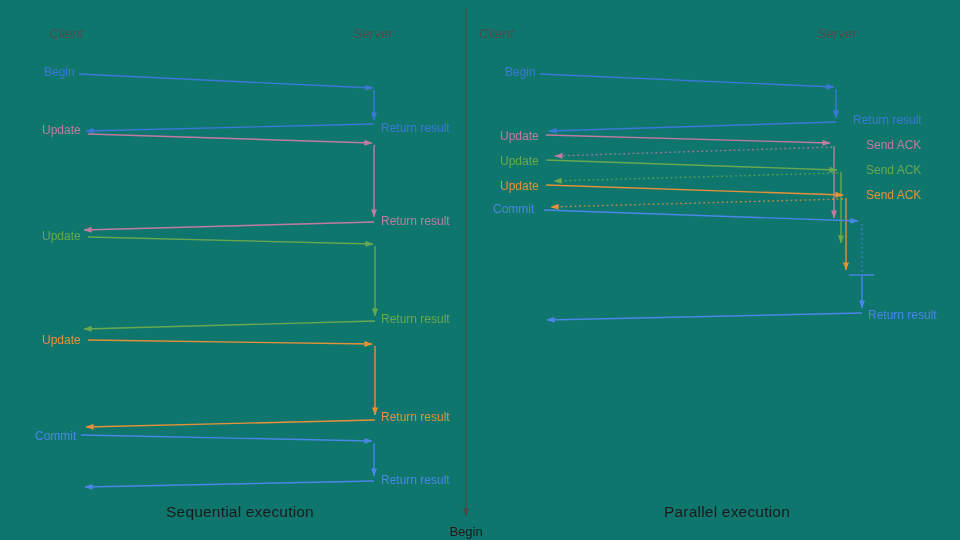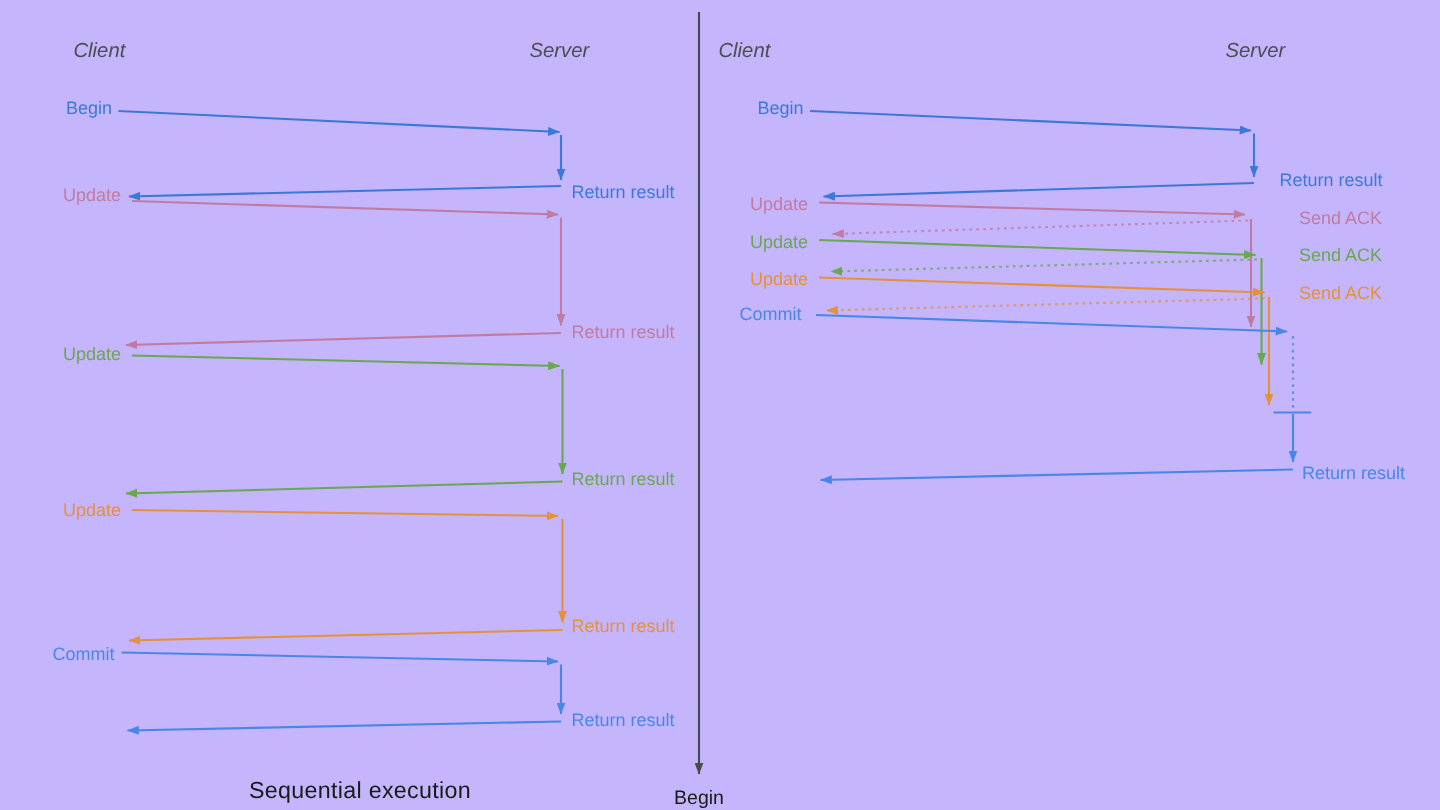--- a/index.html
+++ b/index.html
@@ -1,26 +1,26 @@
 <!DOCTYPE html>
 <html><head>
 <meta charset="utf-8">
 <style>
   html,body{margin:0;padding:0;background:#ffffff;}
   .canvas{
-    position:relative;width:960px;height:540px;background:#c4b5fd;overflow:hidden;
+    position:relative;width:960px;height:540px;background:#0f766e;overflow:hidden;
     font-family:"Liberation Sans",sans-serif;
   }
   svg{position:absolute;left:0;top:0;}
   svg text{font-family:"Liberation Sans",sans-serif;}
   .caption{
     position:absolute;width:220px;text-align:center;
     font-size:15.5px;color:#1a1a1a;letter-spacing:.2px;
   }
-  .caption-seq{left:130px;top:503px;margin-top:16px;}
+  .caption-seq{left:130px;top:503px;}
   .caption-par{left:617px;top:503px;}
   .time-label{
     position:absolute;left:438px;top:524px;width:56px;text-align:center;
     font-size:13px;color:#1a1a1a;
   }
 </style>
 </head>
 <body>
 
 <div class="canvas">
@@ -103,14 +103,15 @@
         <text x="866" y="149" font-size="12" fill="#c27ba0">Send ACK</text>
         <text x="500" y="165" font-size="12" fill="#6aa84f">Update</text>
         <text x="866" y="174" font-size="12" fill="#6aa84f">Send ACK</text>
         <text x="500" y="190" font-size="12" fill="#e69138">Update</text>
         <text x="866" y="199" font-size="12" fill="#e69138">Send ACK</text>
         <text x="493" y="213" font-size="12" fill="#4a86e8">Commit</text>
         <text x="868" y="319" font-size="12" fill="#4a86e8">Return result</text>
       </g>
     </svg>
   <div class="caption caption-seq">Sequential execution</div>
+  <div class="caption caption-par">Parallel execution</div>
   <div class="time-label">Begin</div>
 </div>
 
 </body></html>

